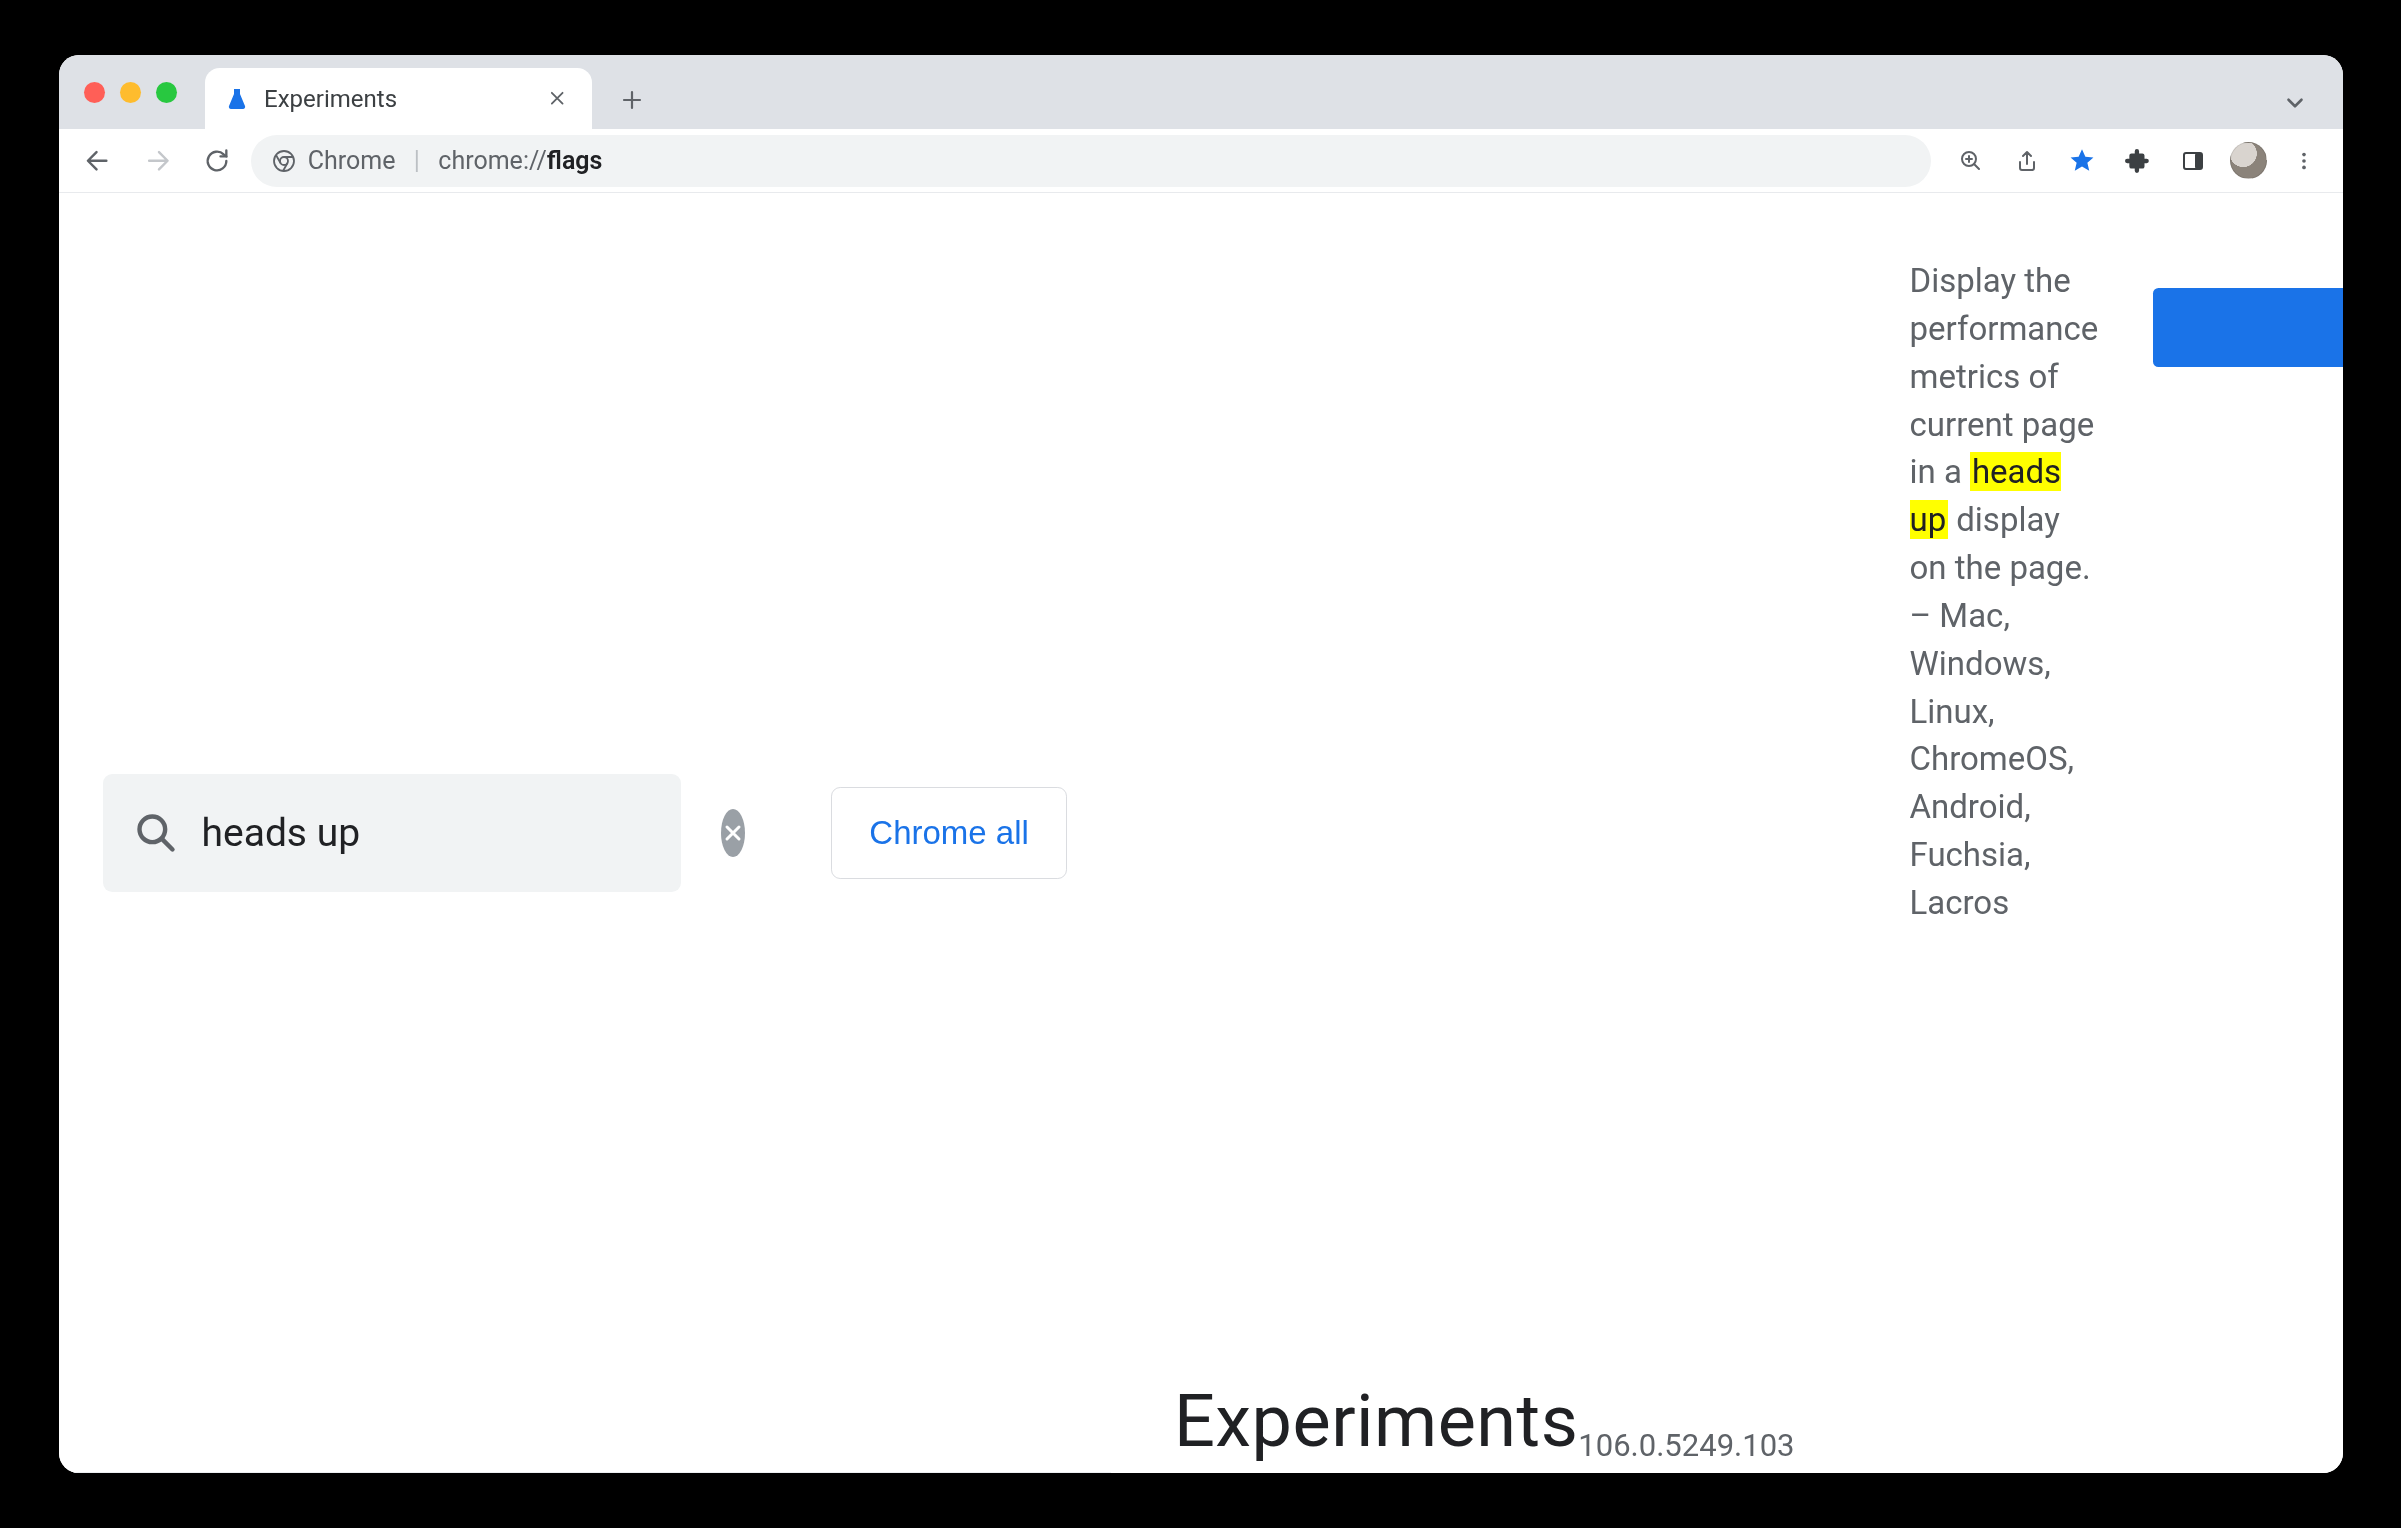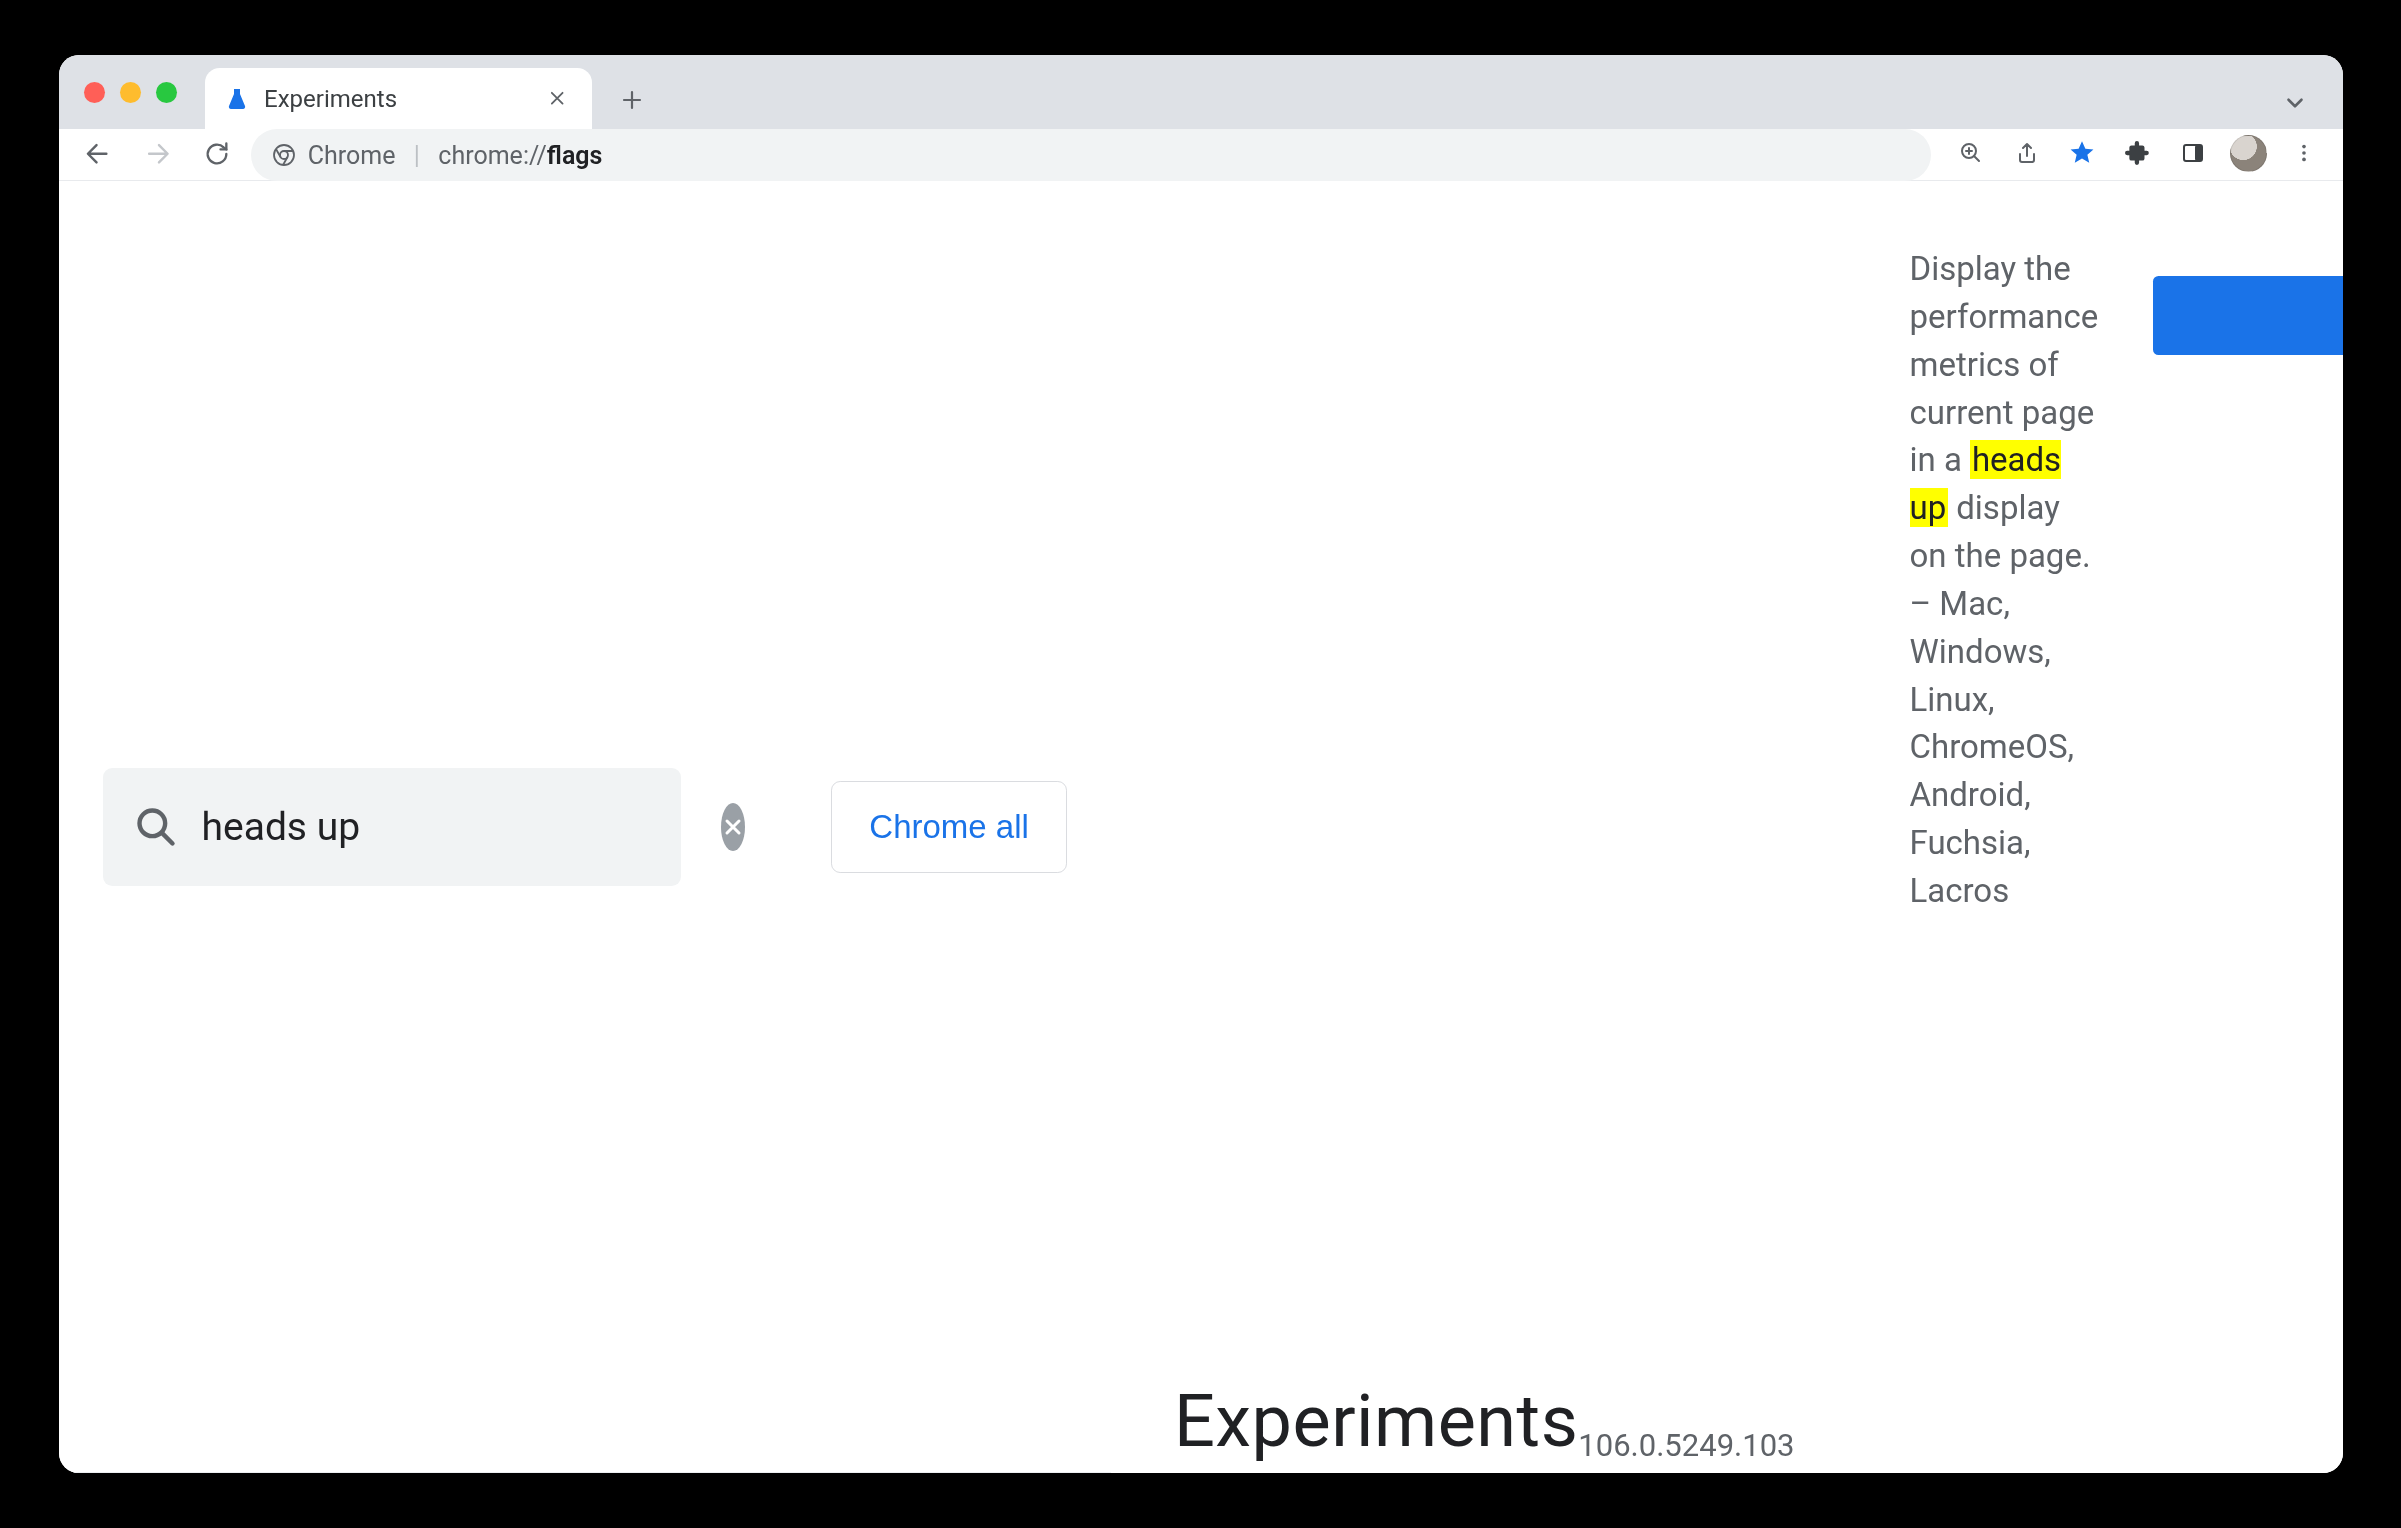--- a/index.html
+++ b/index.html
@@ -80,25 +80,25 @@
   }
   .tabs-right {
     margin-left:auto;
     color:#5f6368;
     padding-right:18.4px;
     padding-bottom:13px;
   }
 
   
   .toolbar {
-    height: 52px;
+    height: 64px;
     background:#fff;
     border-bottom:0.9px solid #e8eaed;
     display:flex;
-    align-items:flex-start;
+    align-items:center;
     padding:0 14.7px;
     gap:9.2px;
   }
   .nav-icon {
     width:50px;height:50px;display:flex;align-items:center;justify-content:center;
     color:#5f6368;border-radius:50%;
   }
   .nav-icon.disabled { color:#bfc3c8; }
   .omnibox {
     flex:1;

